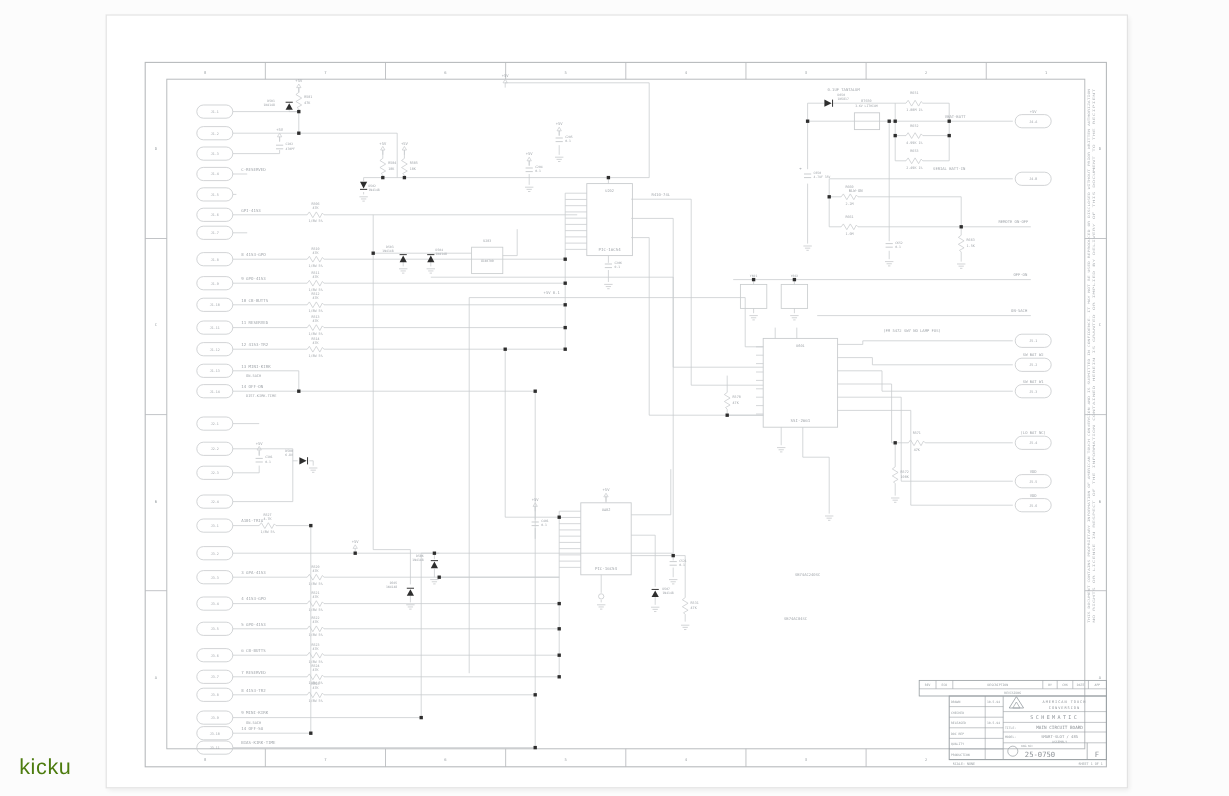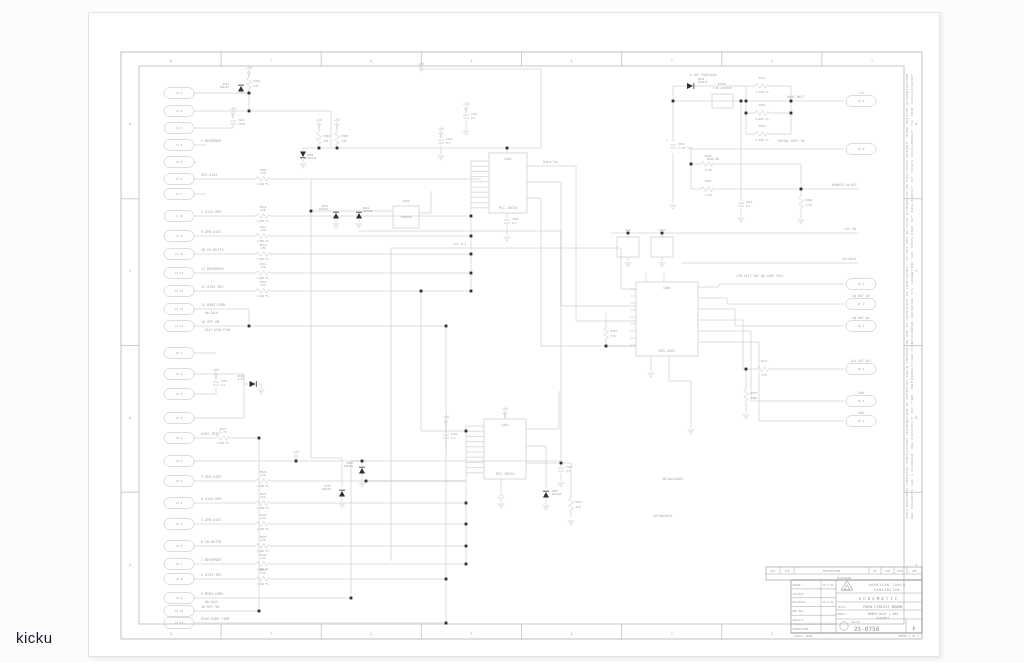--- a/index.html
+++ b/index.html
@@ -2,21 +2,21 @@
 <html><head>
 <meta charset="utf-8">
 <style>
   html,body{margin:0;padding:0;background:#fcfcfc;}
   .stage{position:relative;width:1024px;height:663px;background:#fcfcfc;overflow:hidden;
          font-family:"DejaVu Sans Mono","Liberation Mono",monospace;}
   .sheet{position:absolute;left:88px;top:12px;width:850px;height:643px;background:#ffffff;
          border:1px solid #e3e3e3;box-shadow:2px 2px 4px rgba(0,0,0,.07);}
   .sheet svg{position:absolute;left:0;top:0;width:850px;height:643px;}
   .watermark{position:absolute;left:16px;top:629px;font-family:"Liberation Sans",sans-serif;
-             font-size:15px;color:#0f172a;letter-spacing:.5px;}
+             font-size:18px;color:#4d7c0f;letter-spacing:.5px;}
   text{font-family:"DejaVu Sans Mono","Liberation Mono",monospace;}
 </style>
 </head>
 <body>
 
 <div class="stage">
   <div class="sheet">
     <svg id="drawing" viewBox="88 12 850 643">
         <rect x="120" y="51" width="801" height="587" fill="none" stroke="#b6b9bc" stroke-width="0.9" rx="0"></rect>
         <rect x="138" y="65" width="765" height="558" fill="none" stroke="#b6b9bc" stroke-width="0.8" rx="0"></rect>

